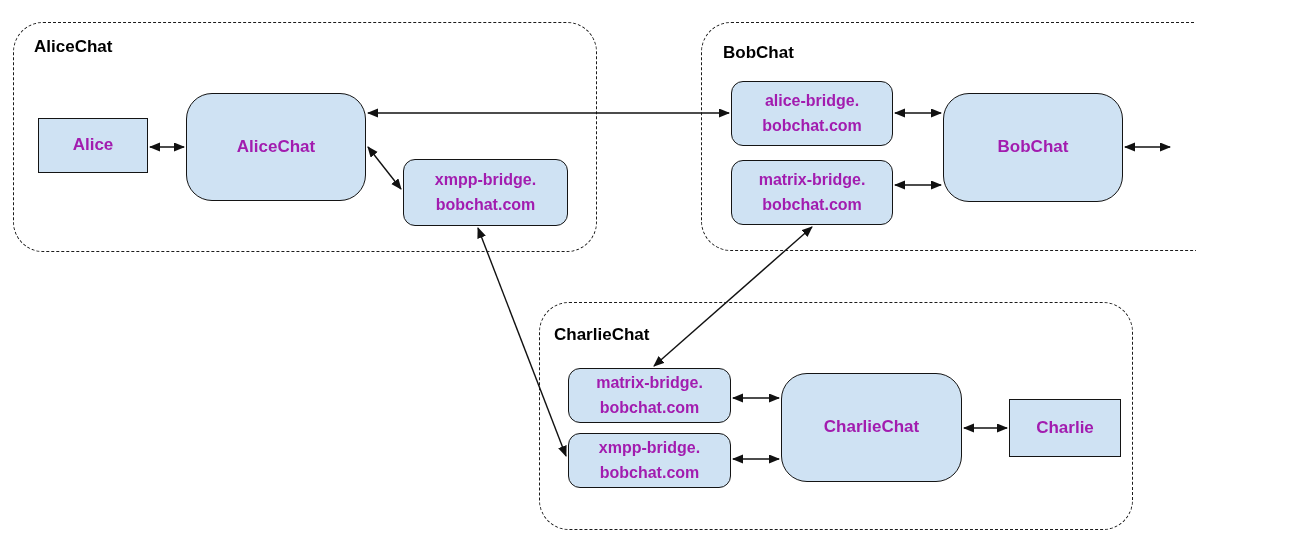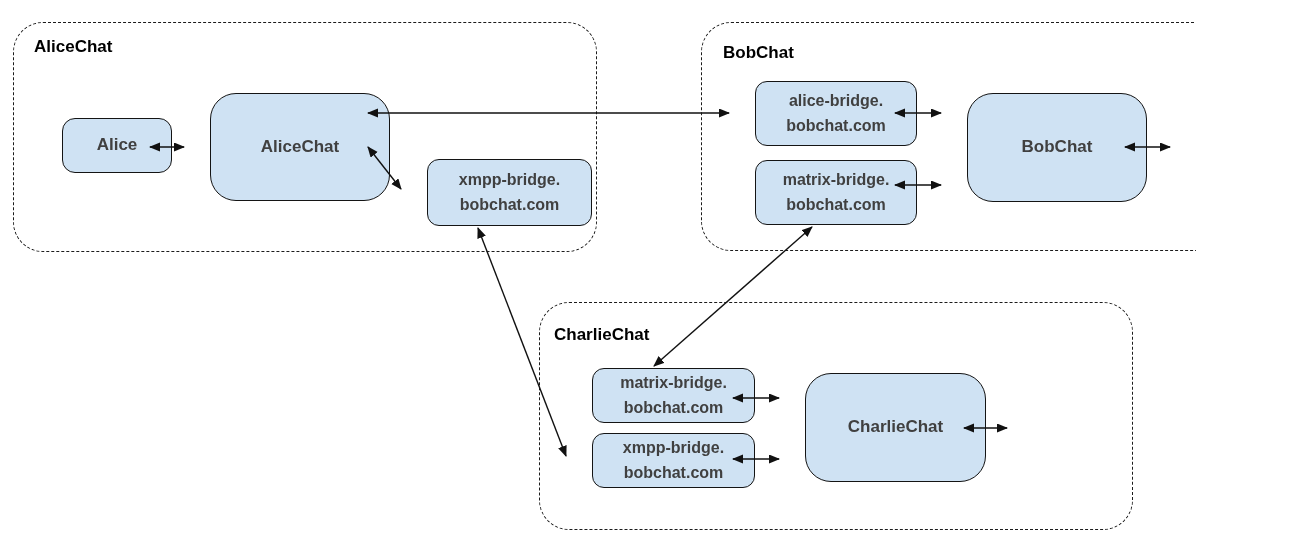--- a/index.html
+++ b/index.html
@@ -40,27 +40,26 @@
   .node {
     position: absolute;
     background: #cfe2f3;
     border: 1.4px solid #141414;
     box-sizing: border-box;
     display: flex;
     align-items: center;
     justify-content: center;
     text-align: center;
     font-weight: bold;
-    color: #404040;
+    color: #a21caf;
     font-size: 16px;
     line-height: 1.55;
     white-space: pre-line;
-    margin-left: 24px;
   }
-  .node.small { border-radius: 13px; font-size: 17px; }
+  .node.small { border-radius: 0; font-size: 17px; }
   .node.bridge { border-radius: 12px; font-size: 16px; }
   .node.big   { border-radius: 26px; font-size: 17px; }
 
   #n-alice              { left: 38px;   top: 118px; width: 110px; height: 55px; }
   #n-alicechat          { left: 186px;  top: 93px;  width: 180px; height: 108px; }
   #n-alice-xmpp-bridge  { left: 403px;  top: 159px; width: 165px; height: 67px; }
   #n-bob-alice-bridge   { left: 731px;  top: 81px;  width: 162px; height: 65px; }
   #n-bob-matrix-bridge  { left: 731px;  top: 160px; width: 162px; height: 65px; }
   #n-bobchat            { left: 943px;  top: 93px;  width: 180px; height: 109px; }
   #n-bob                { left: 1172px; top: 118px; width: 113px; height: 56px; }
@@ -104,20 +103,21 @@
   <div class="node bridge" id="n-bob-alice-bridge">alice-bridge.
 bobchat.com</div>
   <div class="node bridge" id="n-bob-matrix-bridge">matrix-bridge.
 bobchat.com</div>
   <div class="node big" id="n-bobchat">BobChat</div>
   <div class="node bridge" id="n-charlie-matrix-bridge">matrix-bridge.
 bobchat.com</div>
   <div class="node bridge" id="n-charlie-xmpp-bridge">xmpp-bridge.
 bobchat.com</div>
   <div class="node big" id="n-charliechat">CharlieChat</div>
+  <div class="node small" id="n-charlie">Charlie</div>
 
   <svg class="edges" viewBox="0 0 1310 557">
     <defs>
       <marker id="ah-end" markerUnits="userSpaceOnUse" markerWidth="12" markerHeight="10" refX="10" refY="4.5" orient="auto">
         <path d="M0,0 L11,4.5 L0,9 Z" fill="#111111"></path>
       </marker>
       <marker id="ah-start" markerUnits="userSpaceOnUse" markerWidth="12" markerHeight="10" refX="10" refY="4.5" orient="auto-start-reverse">
         <path d="M0,0 L11,4.5 L0,9 Z" fill="#111111"></path>
       </marker>
     </defs>

